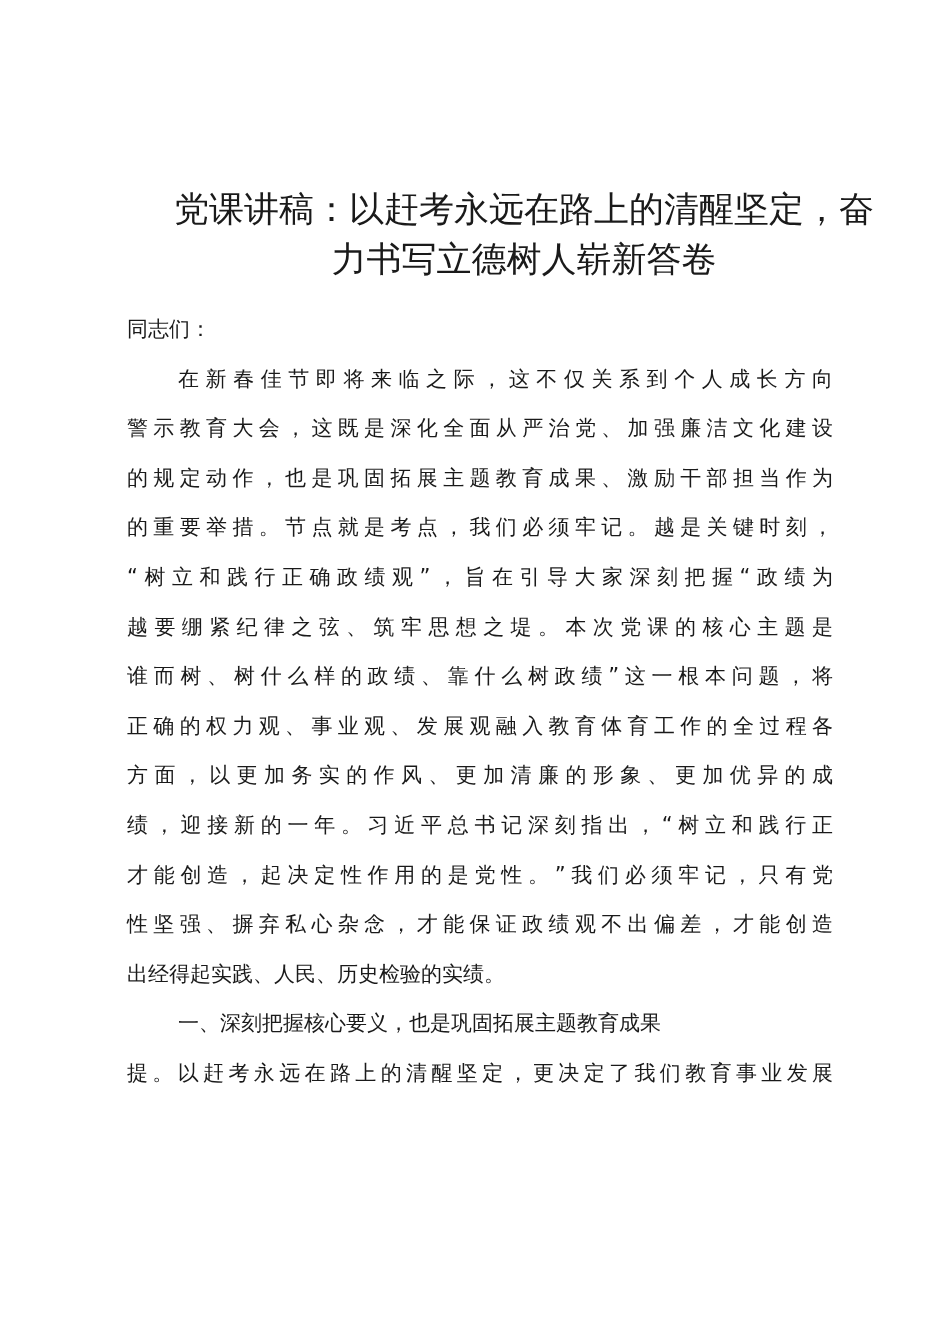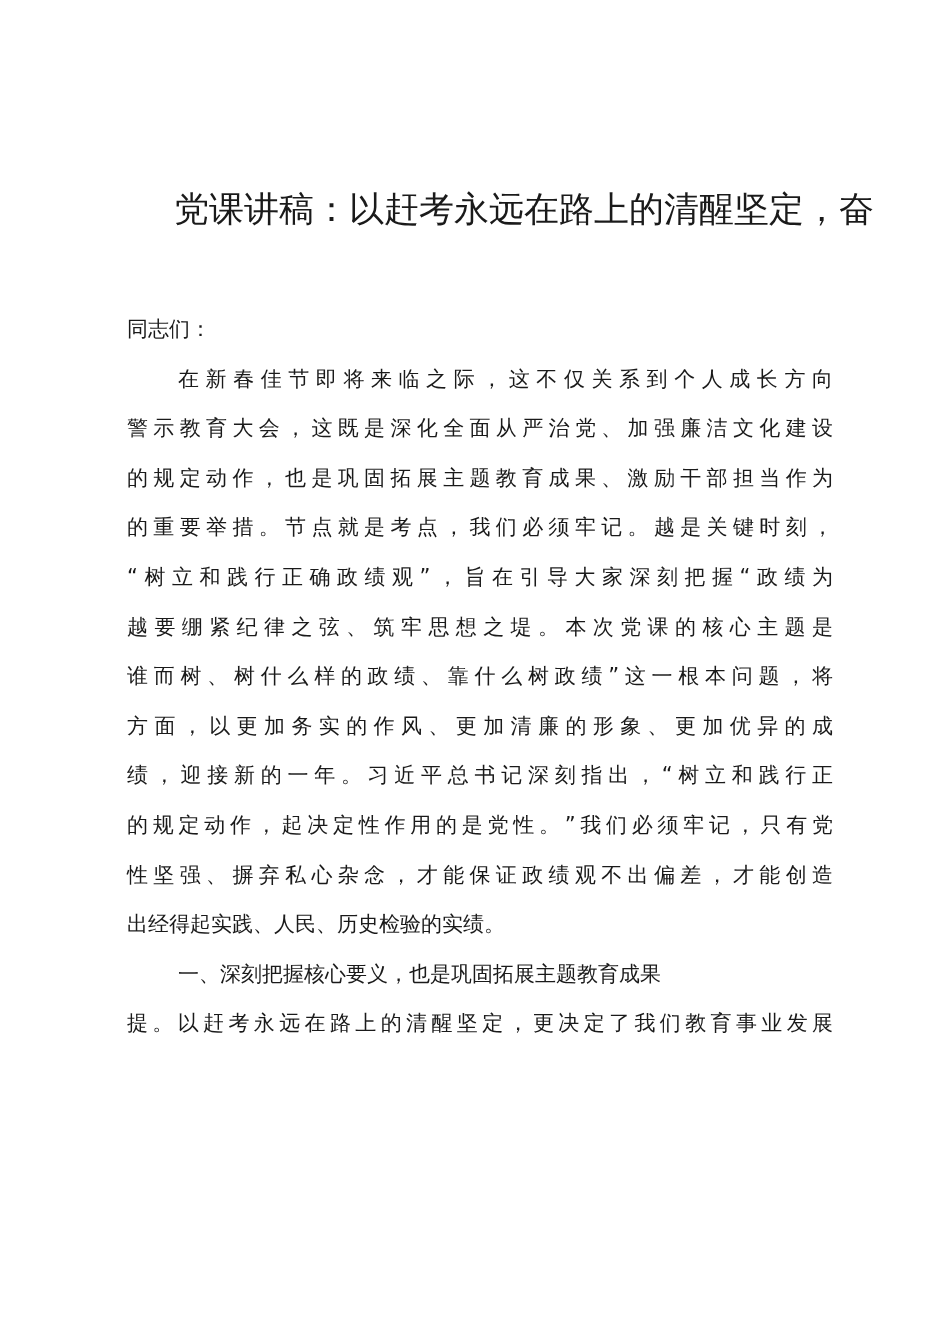--- a/index.html
+++ b/index.html
@@ -13,31 +13,33 @@
   .line { white-space: nowrap; height: 49.6px; text-align: justify; text-align-last: justify; }
   .line.last { text-align-last: left; }
   .indent { padding-left: 51px; }
 </style>
 </head>
 <body>
 
 <div class="page">
   <div class="title">
     <div>党课讲稿：以赶考永远在路上的清醒坚定，奋</div>
+    <div>力书写立德树人崭新答卷</div>
   </div>
   <div class="body">
     <div class="line last">同志们：</div>
     <div class="line indent">在新春佳节即将来临之际，这不仅关系到个人成长方向</div>
     <div class="line">警示教育大会，这既是深化全面从严治党、加强廉洁文化建设</div>
     <div class="line">的规定动作，也是巩固拓展主题教育成果、激励干部担当作为</div>
     <div class="line">的重要举措。节点就是考点，我们必须牢记。越是关键时刻，</div>
     <div class="line">“树立和践行正确政绩观”，旨在引导大家深刻把握“政绩为</div>
     <div class="line">越要绷紧纪律之弦、筑牢思想之堤。本次党课的核心主题是</div>
     <div class="line">谁而树、树什么样的政绩、靠什么树政绩”这一根本问题，将</div>
+    <div class="line">正确的权力观、事业观、发展观融入教育体育工作的全过程各</div>
     <div class="line">方面，以更加务实的作风、更加清廉的形象、更加优异的成</div>
     <div class="line">绩，迎接新的一年。习近平总书记深刻指出，“树立和践行正</div>
-    <div class="line">的规定动作，起决定性作用的是党性。”我们必须牢记，只有党</div>
+    <div class="line">才能创造，起决定性作用的是党性。”我们必须牢记，只有党</div>
     <div class="line">性坚强、摒弃私心杂念，才能保证政绩观不出偏差，才能创造</div>
     <div class="line last">出经得起实践、人民、历史检验的实绩。</div>
     <div class="line indent last">一、深刻把握核心要义，也是巩固拓展主题教育成果</div>
     <div class="line">提。以赶考永远在路上的清醒坚定，更决定了我们教育事业发展</div>
   </div>
 </div>
 
 </body></html>

